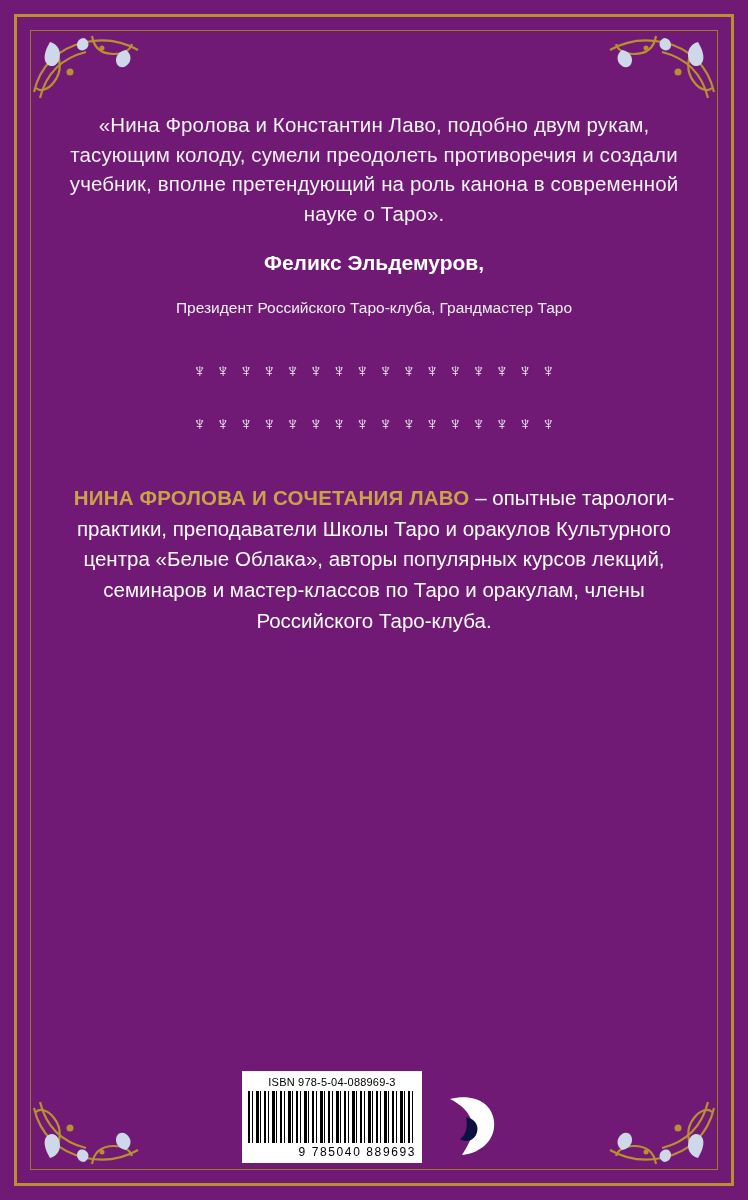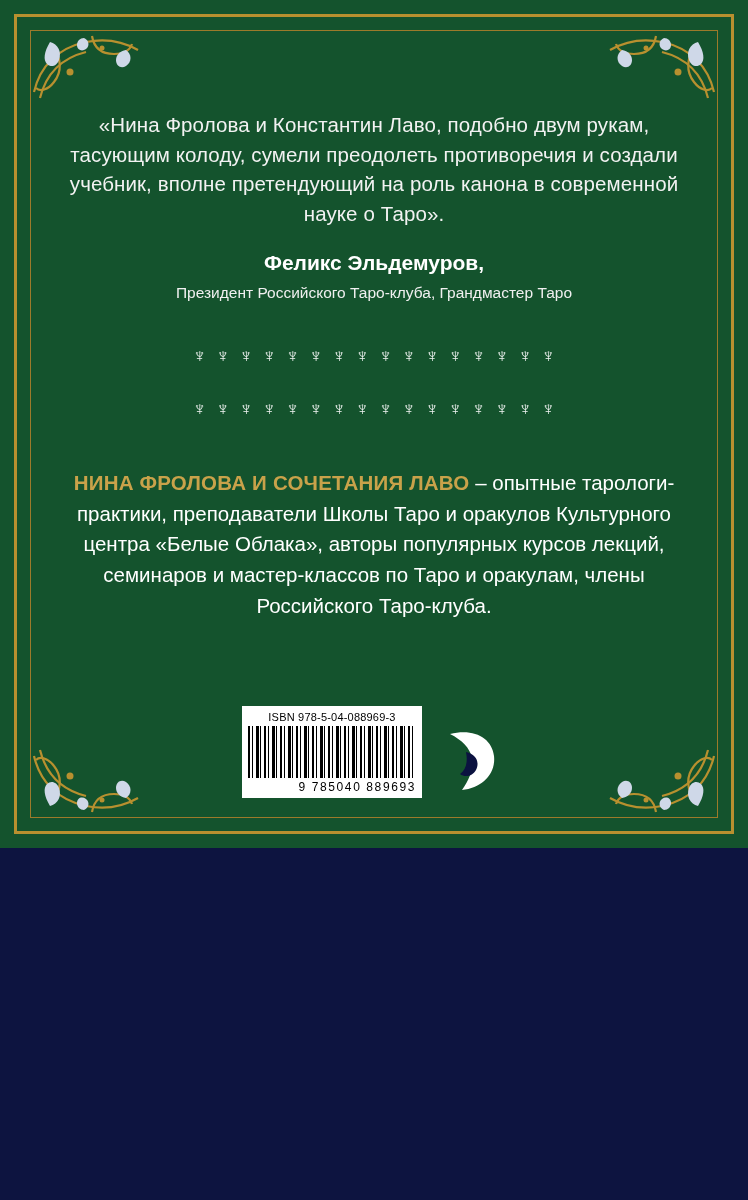--- a/index.html
+++ b/index.html
@@ -10,22 +10,22 @@
   body {
     width: 748px;
     height: 1200px;
     font-family: "Liberation Sans", sans-serif;
     overflow: hidden;
   }
 
   .cover {
     position: relative;
     width: 748px;
-    height: 848px;
-    background: #14532d;
+    height: 1200px;
+    background: #701a75;
     box-sizing: border-box;
   }
 
   
   .frame-outer {
     position: absolute;
     left: 14px; top: 14px; right: 14px; bottom: 14px;
     border: 3px solid #b8902f;
     box-sizing: border-box;
   }
@@ -64,21 +64,21 @@
     line-height: 1.45;
     color: #f2f2f2;
     letter-spacing: 0.1px;
     margin: 0 4px 22px 4px;
   }
 
   .attrib-name {
     font-size: 21px;
     font-weight: bold;
     color: #ffffff;
-    margin-bottom: 9px;
+    margin-bottom: 24px;
   }
   .attrib-role {
     font-size: 15.5px;
     color: #f0f0f0;
     margin-bottom: 0;
   }
 
   
   .divider {
     margin: 44px 0 34px 0;
@@ -117,21 +117,21 @@
     color: #c9a24a;
     font-weight: bold;
     letter-spacing: 0.2px;
   }
 
   
   .bottom-block {
     position: absolute;
     left: 0;
     right: 0;
-    bottom: 50px;
+    bottom: 37px;
     display: flex;
     justify-content: center;
     align-items: flex-end;
     gap: 0;
   }
   .barcode-box {
     background: #ffffff;
     width: 180px;
     padding: 5px 6px 4px 6px;
     text-align: center;

